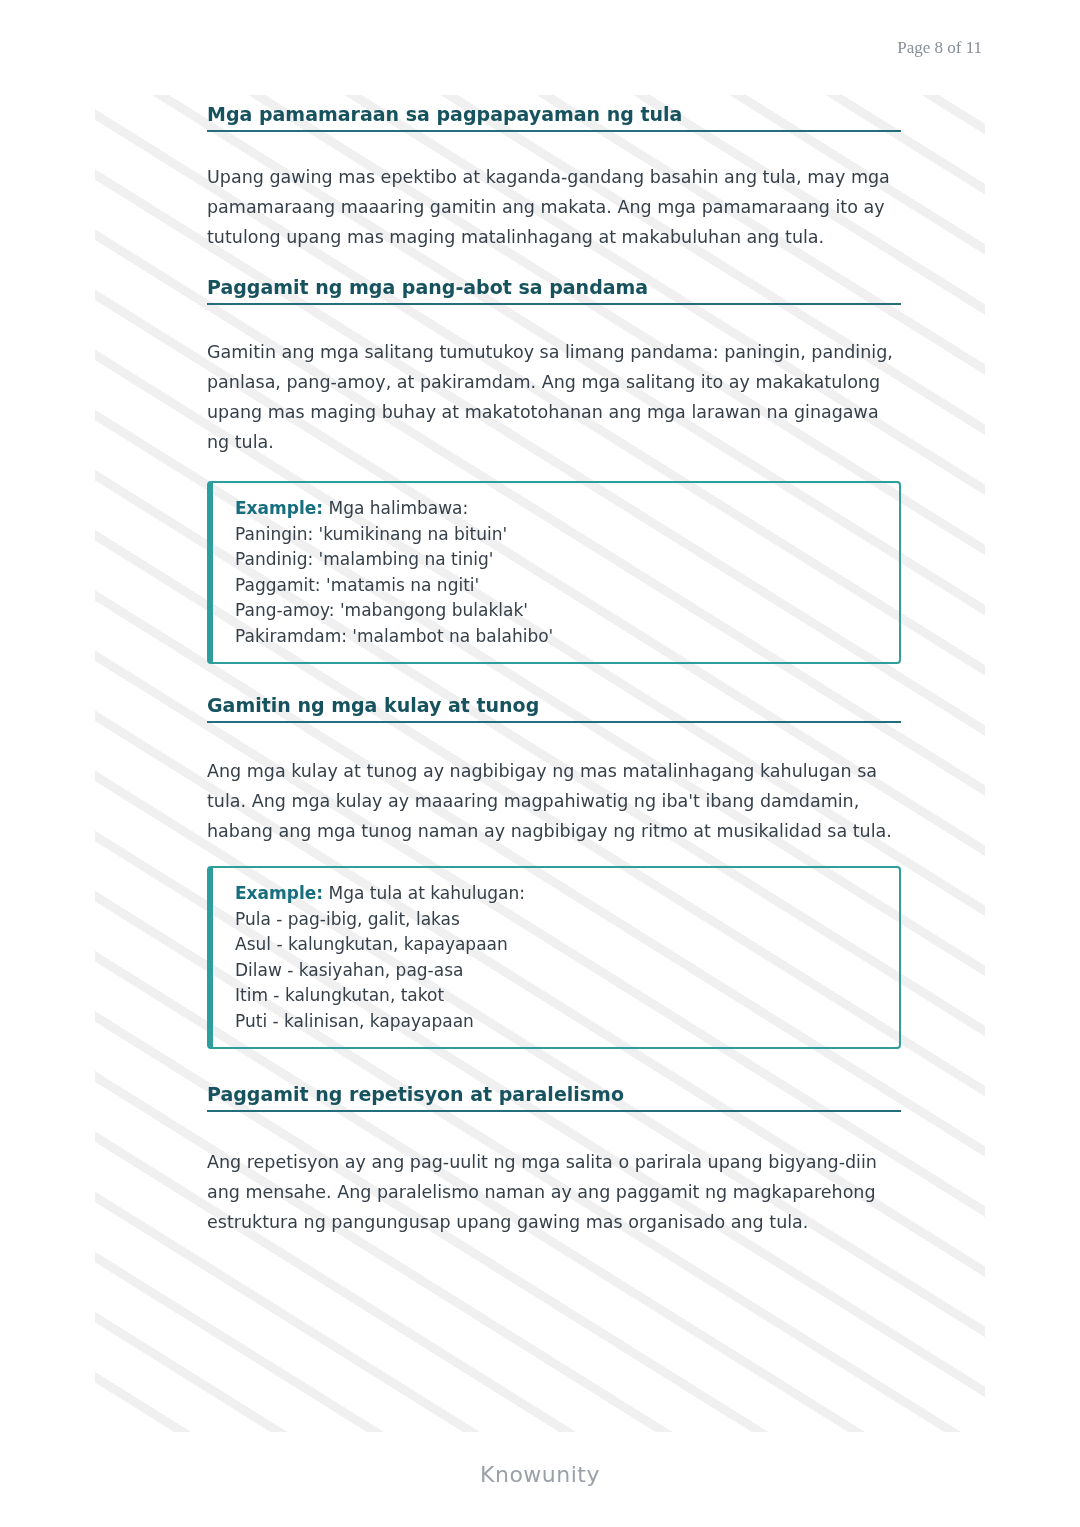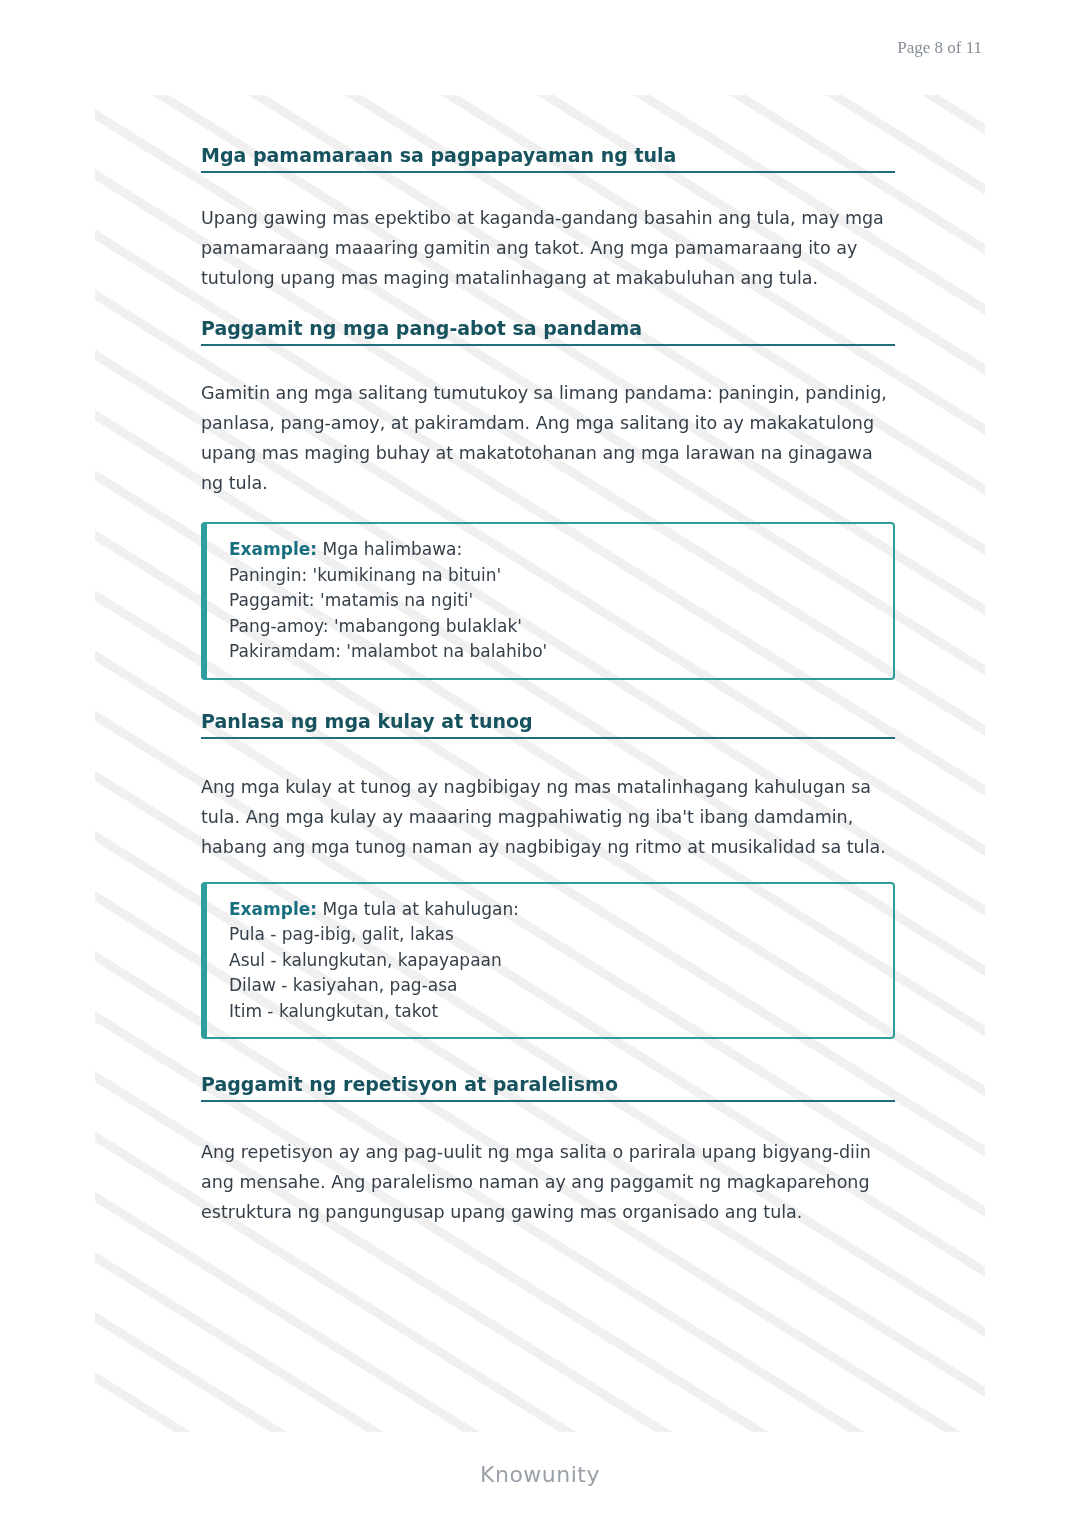--- a/index.html
+++ b/index.html
@@ -25,24 +25,23 @@
   }
   .page-number {
     position:absolute;
     top:38px; right:98px;
     font-family:"Liberation Serif", serif;
     font-size:17px;
     color:#878e98;
   }
   .content {
     position:absolute;
-    left:201px; top:95px;
+    left:207px; top:95px;
     width:694px;
     color:#353f49;
-    margin-top:41px;
   }
   .section-heading {
     font-size:19px;
     line-height:26px;
     font-weight:bold;
     color:#17535f;
     padding-bottom:3px;
     border-bottom:2px solid #236d7c;
   }
   .h1 { margin-top:6px; }
@@ -87,42 +86,44 @@
 </head>
 <body>
 
 <div class="stripe-layer"></div>
 
 <div class="page-number">Page 8 of 11</div>
 
 <div class="content">
 
   <div class="section-heading h1">Mga pamamaraan sa pagpapayaman ng tula</div>
-  <p class="body-par p1">Upang gawing mas epektibo at kaganda-gandang basahin ang tula, may mga pamamaraang maaaring gamitin ang takot. Ang mga pamamaraang ito ay tutulong upang mas maging matalinhagang at makabuluhan ang tula.</p>
+  <p class="body-par p1">Upang gawing mas epektibo at kaganda-gandang basahin ang tula, may mga pamamaraang maaaring gamitin ang makata. Ang mga pamamaraang ito ay tutulong upang mas maging matalinhagang at makabuluhan ang tula.</p>
 
   <div class="section-heading h2">Paggamit ng mga pang-abot sa pandama</div>
   <p class="body-par p2">Gamitin ang mga salitang tumutukoy sa limang pandama: paningin, pandinig, panlasa, pang-amoy, at pakiramdam. Ang mga salitang ito ay makakatulong upang mas maging buhay at makatotohanan ang mga larawan na ginagawa ng tula.</p>
 
   <div class="example-box">
     <div><strong class="example-label">Example:</strong> <span>Mga halimbawa:</span></div>
     <div>Paningin: 'kumikinang na bituin'</div>
+    <div>Pandinig: 'malambing na tinig'</div>
     <div>Paggamit: 'matamis na ngiti'</div>
     <div>Pang-amoy: 'mabangong bulaklak'</div>
     <div>Pakiramdam: 'malambot na balahibo'</div>
   </div>
 
-  <div class="section-heading h3">Panlasa ng mga kulay at tunog</div>
+  <div class="section-heading h3">Gamitin ng mga kulay at tunog</div>
   <p class="body-par p3">Ang mga kulay at tunog ay nagbibigay ng mas matalinhagang kahulugan sa tula. Ang mga kulay ay maaaring magpahiwatig ng iba't ibang damdamin, habang ang mga tunog naman ay nagbibigay ng ritmo at musikalidad sa tula.</p>
 
   <div class="example-box second">
     <div><strong class="example-label">Example:</strong> <span>Mga tula at kahulugan:</span></div>
     <div>Pula - pag-ibig, galit, lakas</div>
     <div>Asul - kalungkutan, kapayapaan</div>
     <div>Dilaw - kasiyahan, pag-asa</div>
     <div>Itim - kalungkutan, takot</div>
+    <div>Puti - kalinisan, kapayapaan</div>
   </div>
 
   <div class="section-heading h4">Paggamit ng repetisyon at paralelismo</div>
   <p class="body-par p4">Ang repetisyon ay ang pag-uulit ng mga salita o parirala upang bigyang-diin ang mensahe. Ang paralelismo naman ay ang paggamit ng magkaparehong estruktura ng pangungusap upang gawing mas organisado ang tula.</p>
 
 </div>
 
 <div class="footer-brand">Knowunity</div>
 
 </body></html>

